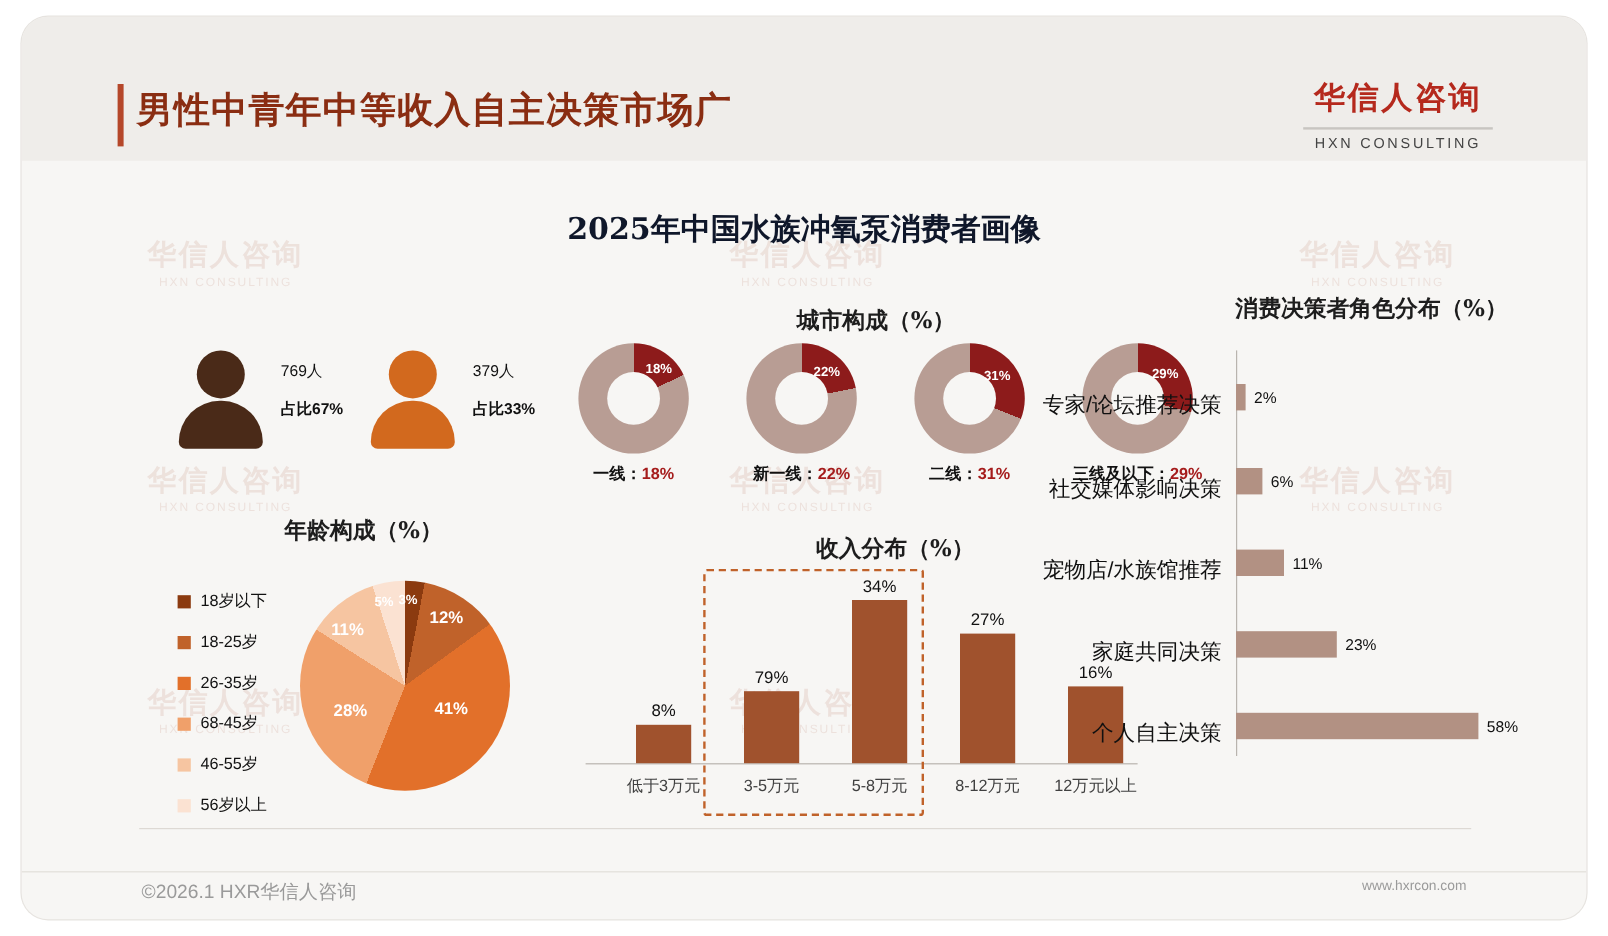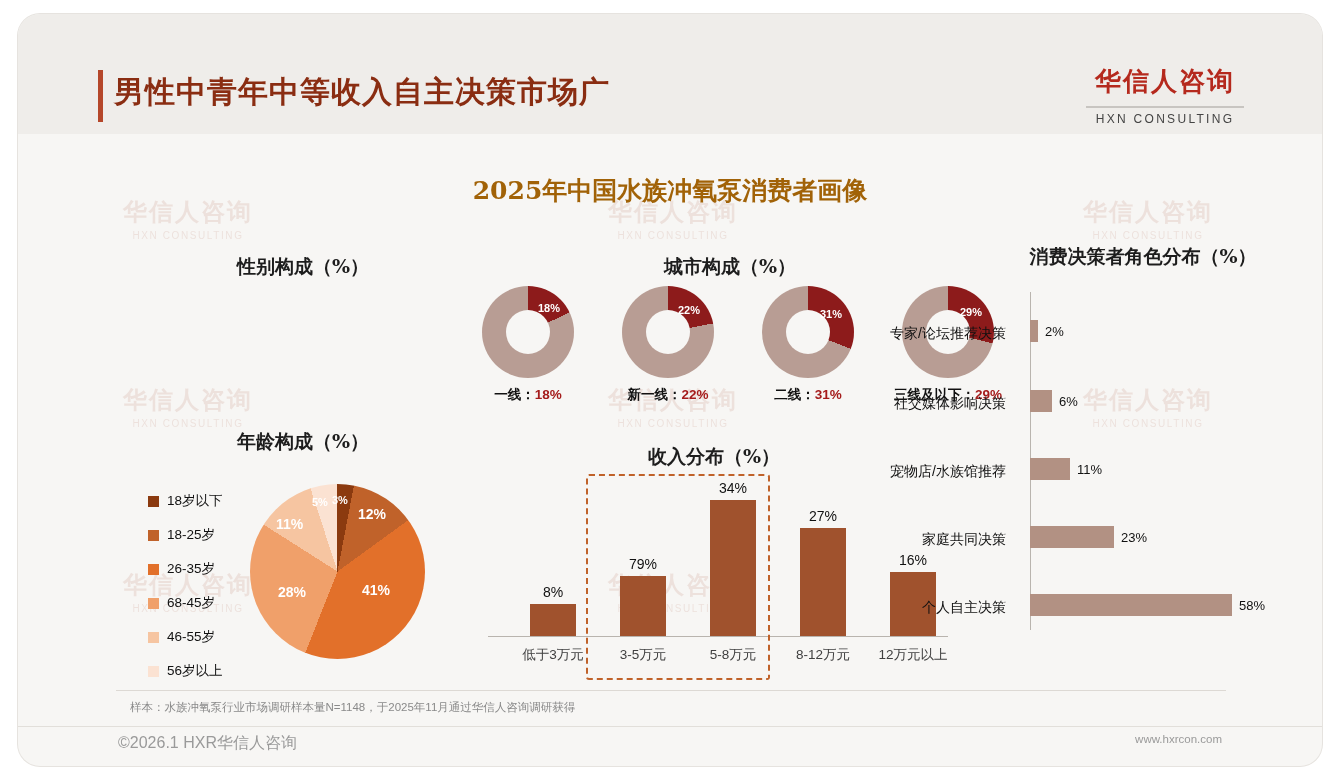--- a/index.html
+++ b/index.html
@@ -29,21 +29,21 @@
   .logo .en{font-size:12px;color:#444;letter-spacing:2.3px;margin-top:4px;}
   .logo .rule{width:158px;height:2px;background:#c8c5c1;margin:7px auto 0;}
   
   .wm{position:absolute;color:#d9b8ae;opacity:.33;text-align:center;pointer-events:none;}
   .wm .w1{font-size:24px;font-weight:bold;letter-spacing:2px;
     font-family:"DejaVu Sans","Liberation Sans",sans-serif;}
   .wm .w2{font-size:10px;letter-spacing:1.6px;margin-top:2px;}
   
   .main-title{
     position:absolute;top:160px;left:0;width:100%;text-align:center;
-    font-size:25px;font-weight:bold;color:#a16207;
+    font-size:25px;font-weight:bold;color:#0f172a;
     font-family:"DejaVu Serif","Liberation Serif",serif;
   }
   .sec-title{
     position:absolute;font-size:19px;font-weight:bold;color:#1d1d1d;
     font-family:"DejaVu Serif","Liberation Serif",serif;text-align:center;
   }
   
   .gender-wrap{position:absolute;left:130px;top:278px;width:310px;height:100px;}
   .person{position:absolute;top:0;width:72px;height:84px;}
   .p-head{width:40px;height:40px;border-radius:50%;margin:0 auto;}
@@ -70,21 +70,21 @@
   .bars{position:absolute;left:470px;top:470px;width:490px;height:180px;}
   .bar-col{position:absolute;bottom:28px;width:46px;text-align:center;}
   .bar{background:#a0522d;width:46px;margin:0 auto;}
   .bar-val{position:absolute;width:60px;text-align:center;font-size:14px;color:#111;}
   .bar-cat{position:absolute;bottom:0;width:96px;text-align:center;font-size:13.5px;color:#404040;}
   .axis{position:absolute;left:0;bottom:27px;width:460px;height:1px;background:#b9b4ae;}
   .dash-box{position:absolute;border:2px dashed #c0622a;border-radius:3px;}
   
   .hbars{position:absolute;left:1012px;top:278px;width:270px;height:340px;}
   .hrow{position:absolute;height:26px;}
-  .hlabel{position:absolute;right:100%;margin-right:24px;white-space:nowrap;font-size:14px;color:#111;top:5px;}
+  .hlabel{position:absolute;right:100%;margin-right:12px;white-space:nowrap;font-size:18px;color:#111;top:5px;}
   .hbar{height:22px;background:#b29183;}
   .hval{position:absolute;left:100%;margin-left:7px;font-size:13px;color:#111;top:4px;}
   .haxis{position:absolute;left:0;top:0;width:1px;height:338px;background:#b9b4ae;}
   
   .note-rule{position:absolute;left:98px;top:676px;width:1110px;height:1px;background:#ddd9d4;}
   .note{position:absolute;left:112px;top:686px;font-size:11.5px;color:#8a8a8a;}
   .foot-rule{position:absolute;left:0;top:712px;width:100%;height:1px;background:#e2dfda;}
   .copyright{position:absolute;left:100px;top:719px;font-size:16px;color:#9a9a9a;}
   .site{position:absolute;right:100px;top:719px;font-size:11.5px;color:#9a9a9a;}
 </style>
@@ -130,26 +130,40 @@
     <div class="w1">华信人咨询</div>
     <div class="w2">HXN CONSULTING</div>
   </div>
   <div class="wm" style="left:1065px;top:370px;">
     <div class="w1">华信人咨询</div>
     <div class="w2">HXN CONSULTING</div>
   </div>
 
   <div class="main-title">2025年中国水族冲氧泵消费者画像</div>
 
-  <div class="sec-title" style="left:130px;top:240px;width:310px;">性别构成（%）</div>
   <div class="sec-title" style="left:552px;top:240px;width:320px;">城市构成（%）</div>
   <div class="sec-title" style="left:130px;top:415px;width:310px;">年龄构成（%）</div>
-  <div class="sec-title" style="left:536px;top:430px;width:320px;text-align:center;">收入分布（%）</div>
+  <div class="sec-title" style="left:568px;top:430px;width:320px;text-align:center;">收入分布（%）</div>
   <div class="sec-title" style="left:960px;top:230px;width:330px;">消费决策者角色分布（%）</div>
 
+  <div class="gender-wrap">
+    <div class="person male" style="left:0;">
+      <div class="p-head"></div>
+        <div class="p-body"></div>
+    </div>
+    <div class="g-label" style="left:86px;top:8px;">769人</div>
+    <div class="g-label" style="left:86px;top:40px;font-weight:bold;">占比67%</div>
+
+    <div class="person female" style="left:160px;">
+      <div class="p-head"></div>
+        <div class="p-body"></div>
+    </div>
+    <div class="g-label" style="left:246px;top:8px;">379人</div>
+    <div class="g-label" style="left:246px;top:40px;font-weight:bold;">占比33%</div>
+  </div>
 
   <div class="donut-row">
     <div class="donut" style="left:12px;background:conic-gradient(#8d1b1b 0 18%, #b89d94 18% 100%);">
       <div class="hole"></div>
       <div class="val" style="left:56px;top:16px;">18%</div>
     </div>
     <div class="donut-cap" style="left:-22px;">
       <span>一线：</span><i>18%</i>
     </div>
 
@@ -278,17 +292,16 @@
     </div>
 
     <div class="hrow" style="top:302px;left:0;">
       <div class="hlabel">个人自主决策</div>
       <div class="hbar" style="width:202px;"></div>
       <div class="hval" style="left:202px;">58%</div>
     </div>
   </div>
 
   <div class="note-rule"></div>
-  <div class="note">样本：水族冲氧泵行业市场调研样本量N=1148，于2025年11月通过华信人咨询调研获得</div>
   <div class="foot-rule"></div>
   <div class="copyright">©2026.1 HXR华信人咨询</div>
   <div class="site">www.hxrcon.com</div>
 </div>
 
 </body></html>

